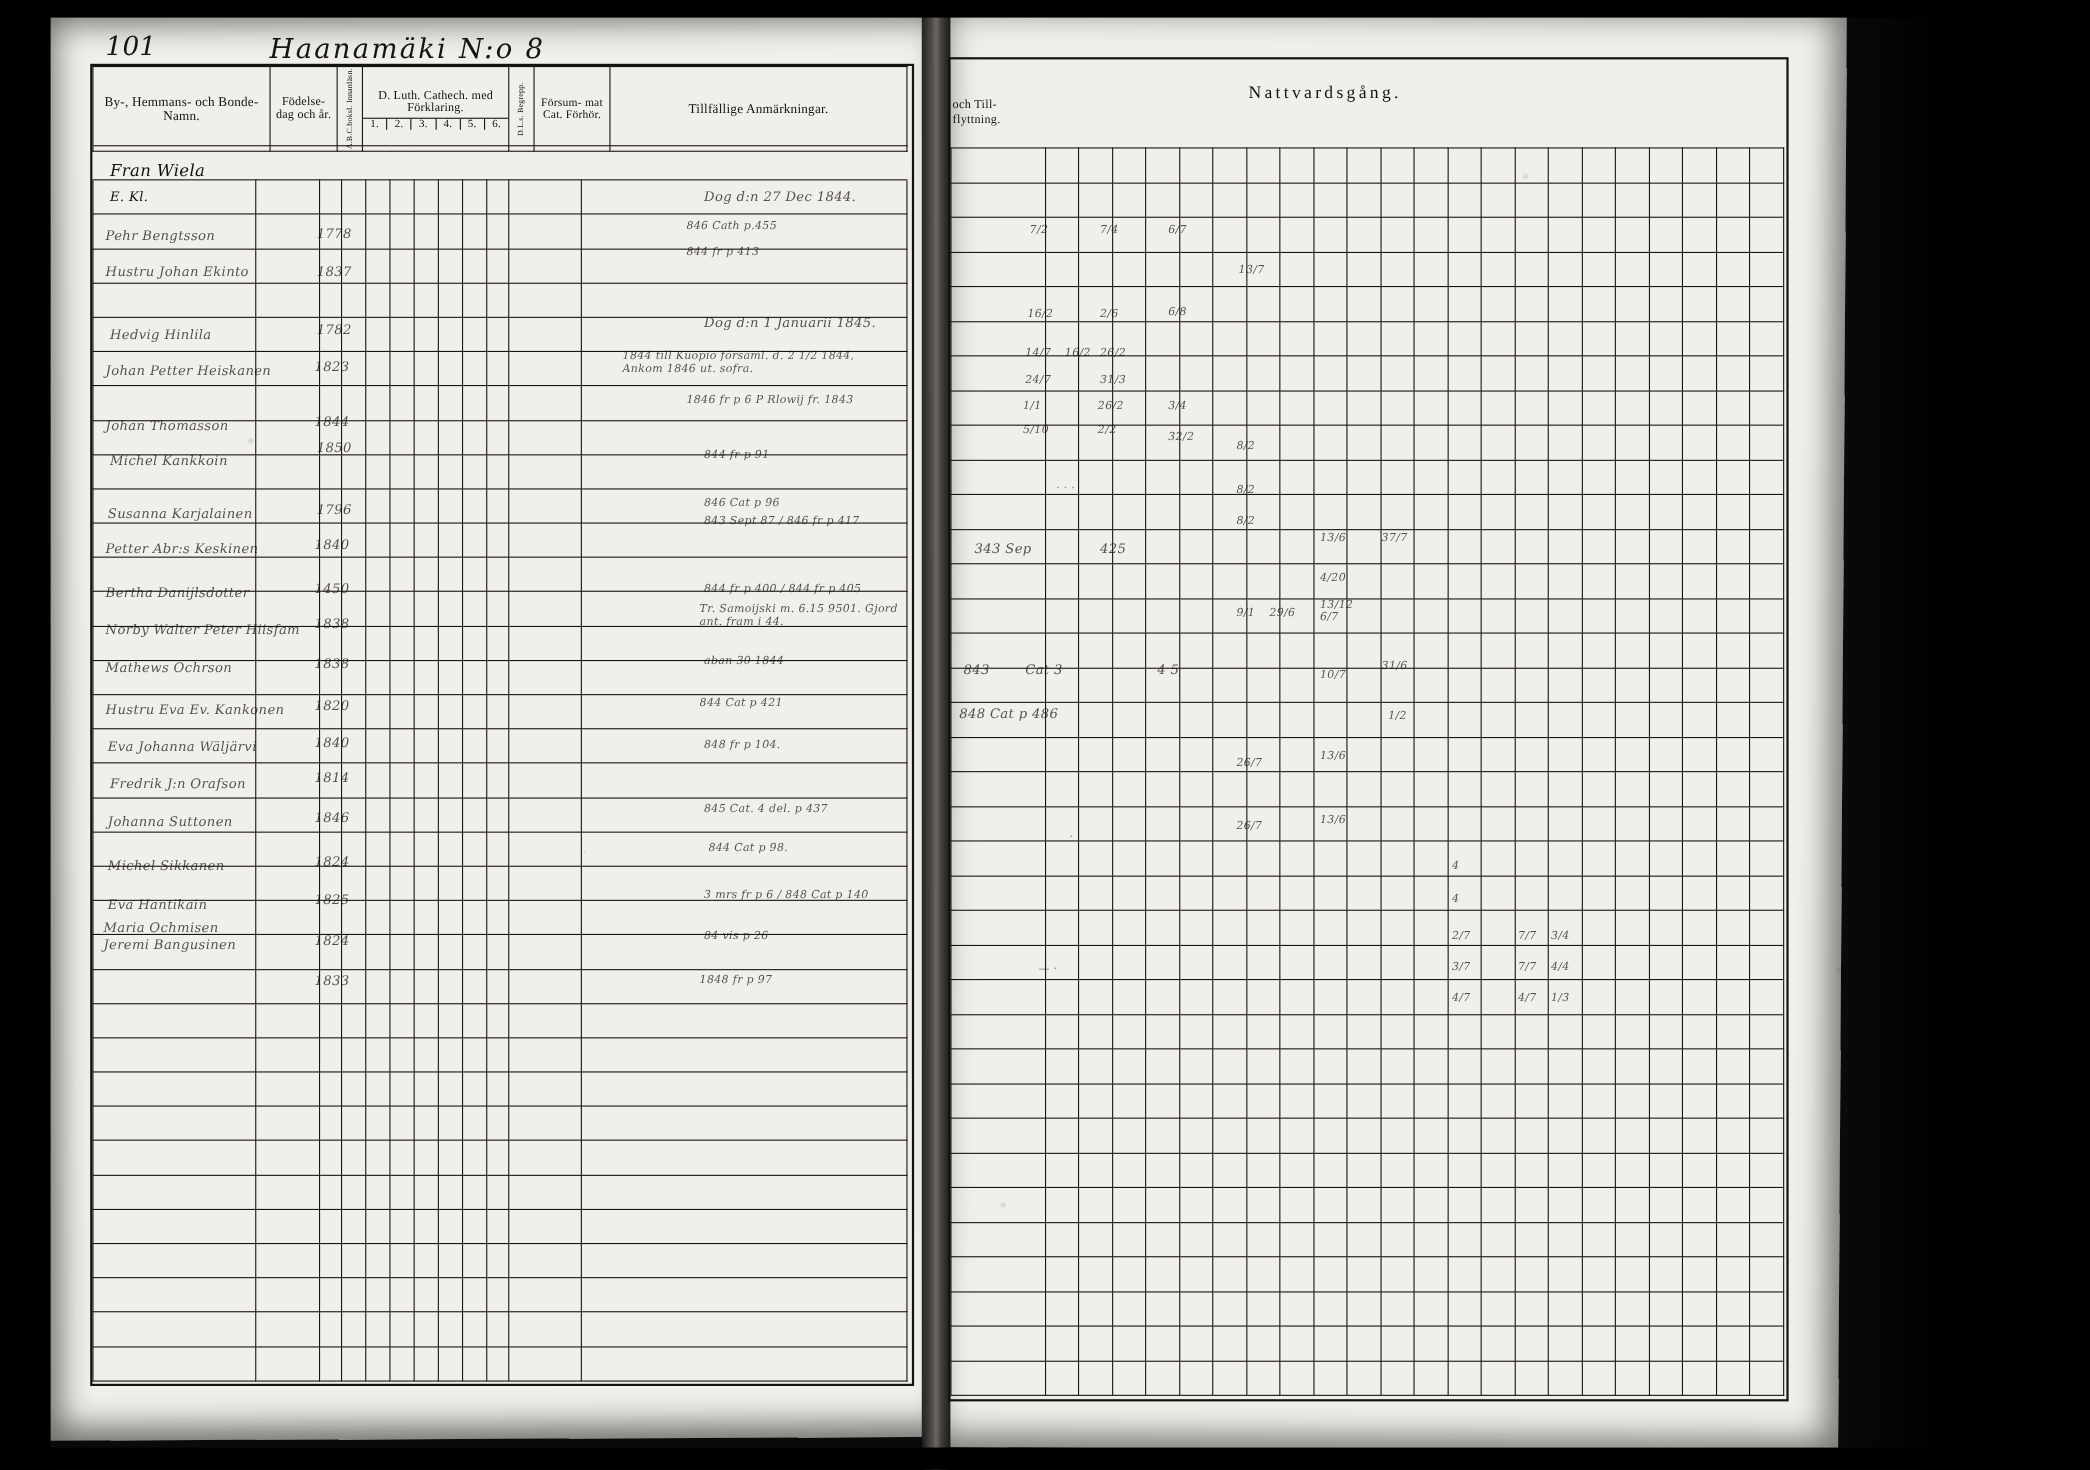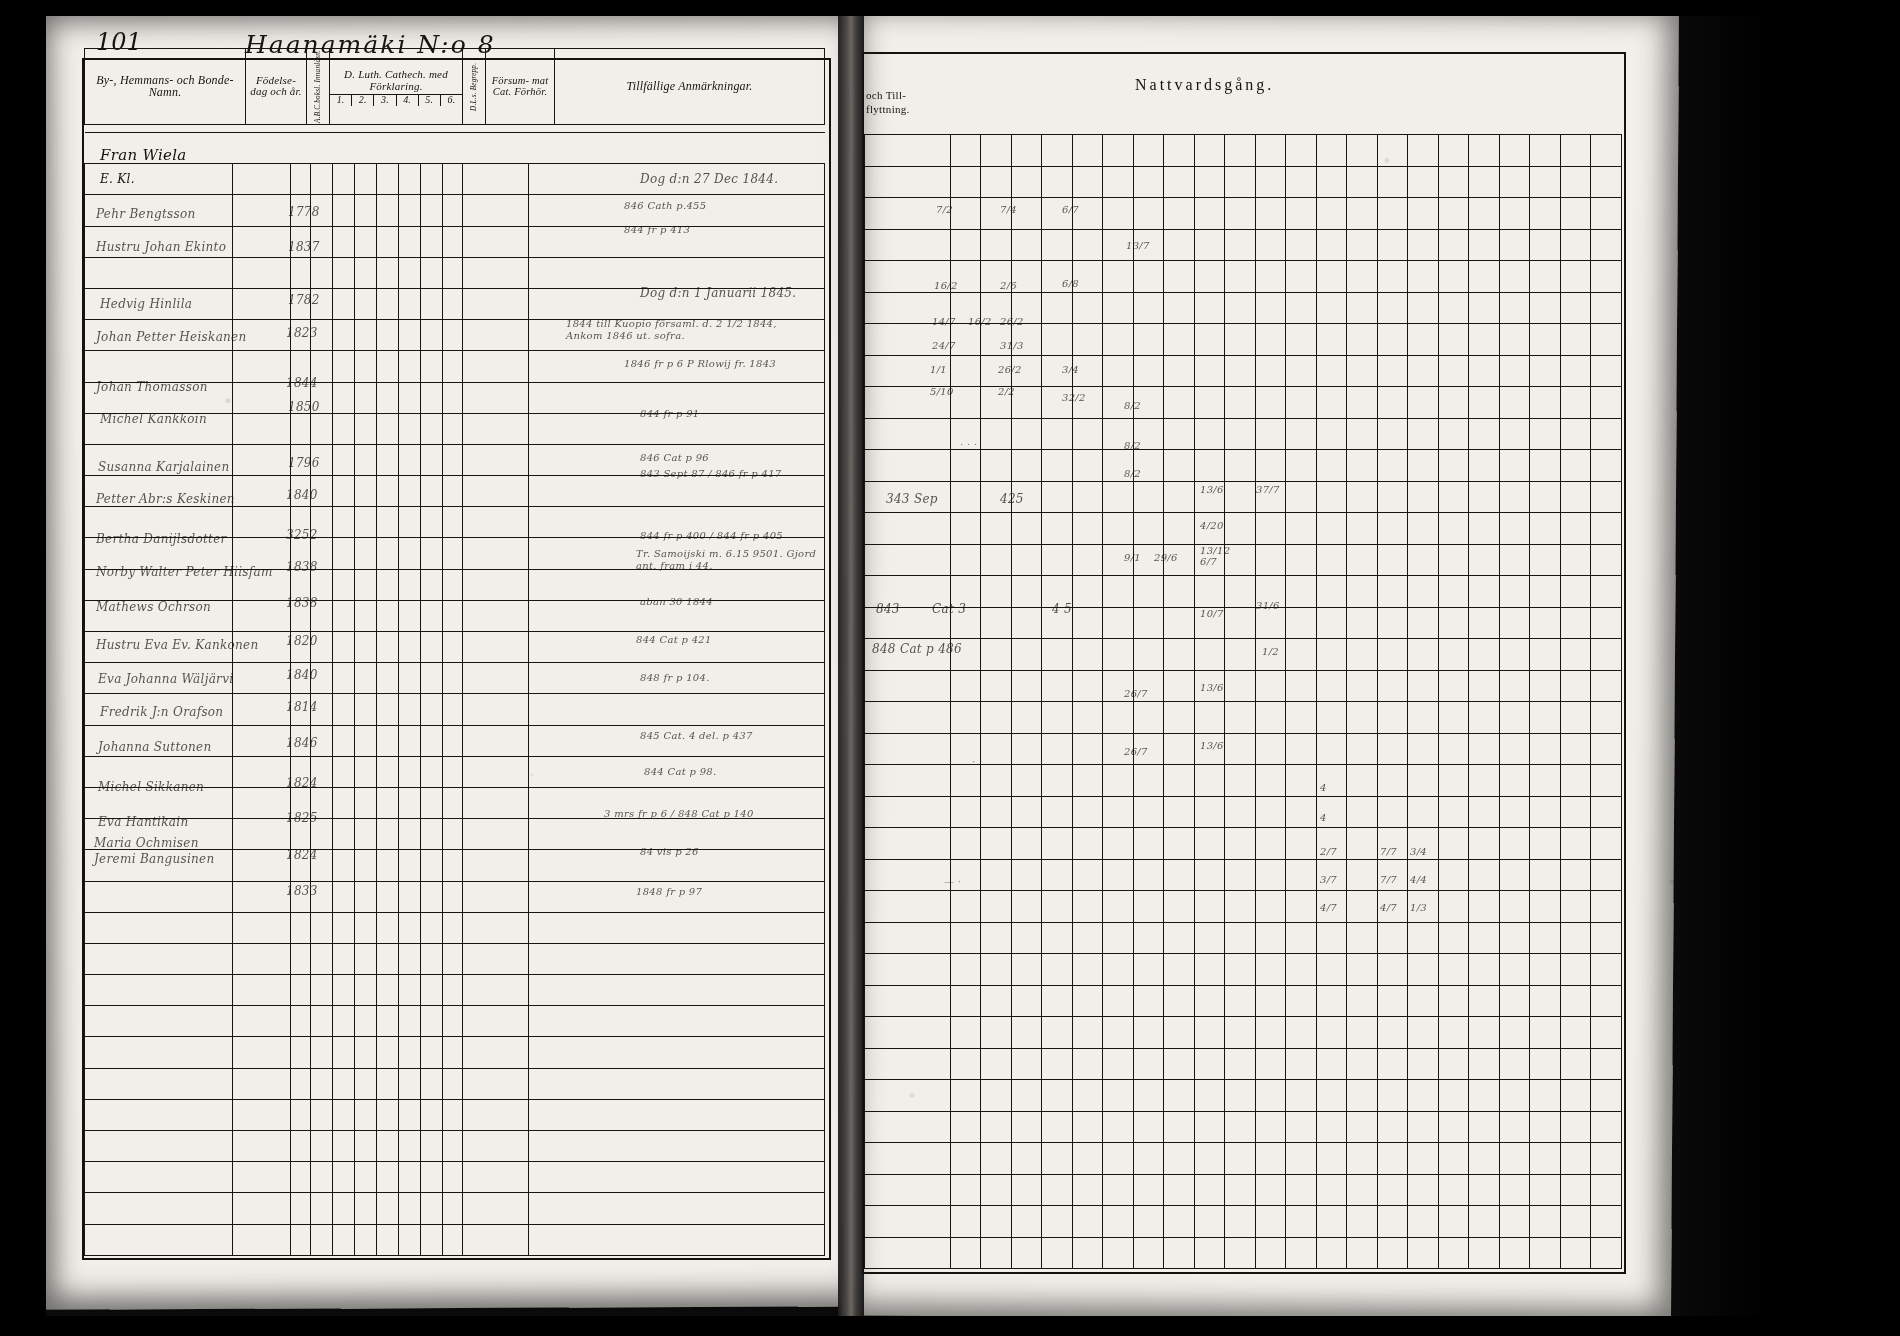--- a/index.html
+++ b/index.html
@@ -162,21 +162,21 @@
 
   <div class="paper paper-left"></div>
   <div class="paper paper-right"></div>
   <div class="gutter"></div>
 
   <div class="folio">101</div>
   <div class="village-title">Haanamäki N:o 8</div>
 
   <div class="outer-frame" style="left:82px; top:58px; width:745px; height:1198px;"></div>
 
-  <table class="tbl hdr" style="left:84px; top:48px; width:741px; height:72px;font-style:italic;">
+  <table class="tbl hdr" style="left:84px; top:60px; width:741px; height:72px;">
     <tbody>
         <tr>
       <td style="width:148px; font-size:12px; padding:0 6px;">By-, Hemmans- och Bonde-Namn.</td>
       <td style="width:58px; font-size:11px;">Födelse- dag och år.</td>
       <td style="width:20px; font-size:7.2px; writing-mode:vertical-rl; transform:rotate(180deg); white-space:nowrap;">A.B.C.boksl. Innanläsn.</td>
       <td style="width:132px; padding:0;">
         <div style="border-bottom:1px solid #171513; font-size:11px; padding:2px 0;">D. Luth. Cathech. med Förklaring.</div>
         <div style="display:flex;">
           <span style="flex:1;border-right:1px solid #171513;font-size:10px;">1.</span>
           <span style="flex:1;border-right:1px solid #171513;font-size:10px;">2.</span>
@@ -717,21 +717,21 @@
   <div class="hw small smudge" style="left:286px; top:326px;">1823</div>
   <div class="hw small smudge" style="left:96px; top:380px;">Johan Thomasson</div>
   <div class="hw small smudge" style="left:286px; top:376px;">1844</div>
   <div class="hw small smudge" style="left:100px; top:412px;">Michel Kankkoin</div>
   <div class="hw small smudge" style="left:288px; top:400px;">1850</div>
   <div class="hw small smudge" style="left:98px; top:460px;">Susanna Karjalainen</div>
   <div class="hw small smudge" style="left:288px; top:456px;">1796</div>
   <div class="hw small smudge" style="left:96px; top:492px;">Petter Abr:s Keskinen</div>
   <div class="hw small smudge" style="left:286px; top:488px;">1840</div>
   <div class="hw small smudge" style="left:96px; top:532px;">Bertha Danijlsdotter</div>
-  <div class="hw small smudge" style="left:286px; top:528px;">3252</div>
+  <div class="hw small smudge" style="left:286px; top:528px;">1450</div>
   <div class="hw small smudge" style="left:96px; top:565px;">Norby Walter Peter Hiisfam</div>
   <div class="hw small smudge" style="left:286px; top:560px;">1838</div>
   <div class="hw small smudge" style="left:96px; top:600px;">Mathews Ochrson</div>
   <div class="hw small smudge" style="left:286px; top:596px;">1838</div>
   <div class="hw small smudge" style="left:96px; top:638px;">Hustru Eva Ev. Kankonen</div>
   <div class="hw small smudge" style="left:286px; top:634px;">1820</div>
   <div class="hw small smudge" style="left:98px; top:672px;">Eva Johanna Wäljärvi</div>
   <div class="hw small smudge" style="left:286px; top:668px;">1840</div>
   <div class="hw small smudge" style="left:100px; top:705px;">Fredrik J:n Orafson</div>
   <div class="hw small smudge" style="left:286px; top:700px;">1814</div>
@@ -755,21 +755,21 @@
   <div class="hw tiny smudge" style="left:640px; top:408px;">844 fr p 91</div>
   <div class="hw tiny smudge" style="left:640px; top:452px;">846 Cat p 96</div>
   <div class="hw tiny smudge" style="left:640px; top:468px;">843 Sept 87 / 846 fr p 417</div>
   <div class="hw tiny smudge" style="left:640px; top:530px; max-width:190px; white-space:normal; line-height:1.2;">844 fr p 400 / 844 fr p 405</div>
   <div class="hw tiny smudge" style="left:636px; top:548px; max-width:200px; white-space:normal; line-height:1.2;">Tr. Samoijski m. 6.15 9501. Gjord ant. fram i 44.</div>
   <div class="hw tiny smudge" style="left:640px; top:596px;">aban 30 1844</div>
   <div class="hw tiny smudge" style="left:636px; top:634px;">844 Cat p 421</div>
   <div class="hw tiny smudge" style="left:640px; top:672px;">848 fr p 104.</div>
   <div class="hw tiny smudge" style="left:640px; top:730px;">845 Cat. 4 del. p 437</div>
   <div class="hw tiny smudge" style="left:644px; top:766px;">844 Cat p 98.</div>
-  <div class="hw tiny smudge" style="left:604px; top:808px;text-align:center;">3 mrs fr p 6 / 848 Cat p 140</div>
+  <div class="hw tiny smudge" style="left:640px; top:808px;text-align:center;">3 mrs fr p 6 / 848 Cat p 140</div>
   <div class="hw tiny smudge" style="left:640px; top:846px;">84 vis p 26</div>
   <div class="hw tiny smudge" style="left:636px; top:886px;">1848 fr p 97</div>
 
   <div class="outer-frame" style="left:862px; top:52px; width:760px; height:1218px;"></div>
 
   <div class="natt-title">Nattvardsgång.</div>
 
   <div class="hw" style="left:866px; top:88px; font-style:normal; font-family:'Liberation Serif',serif; font-size:11px; width:80px; white-space:normal; line-height:1.3;">och Till- flyttning.</div>
 
 

